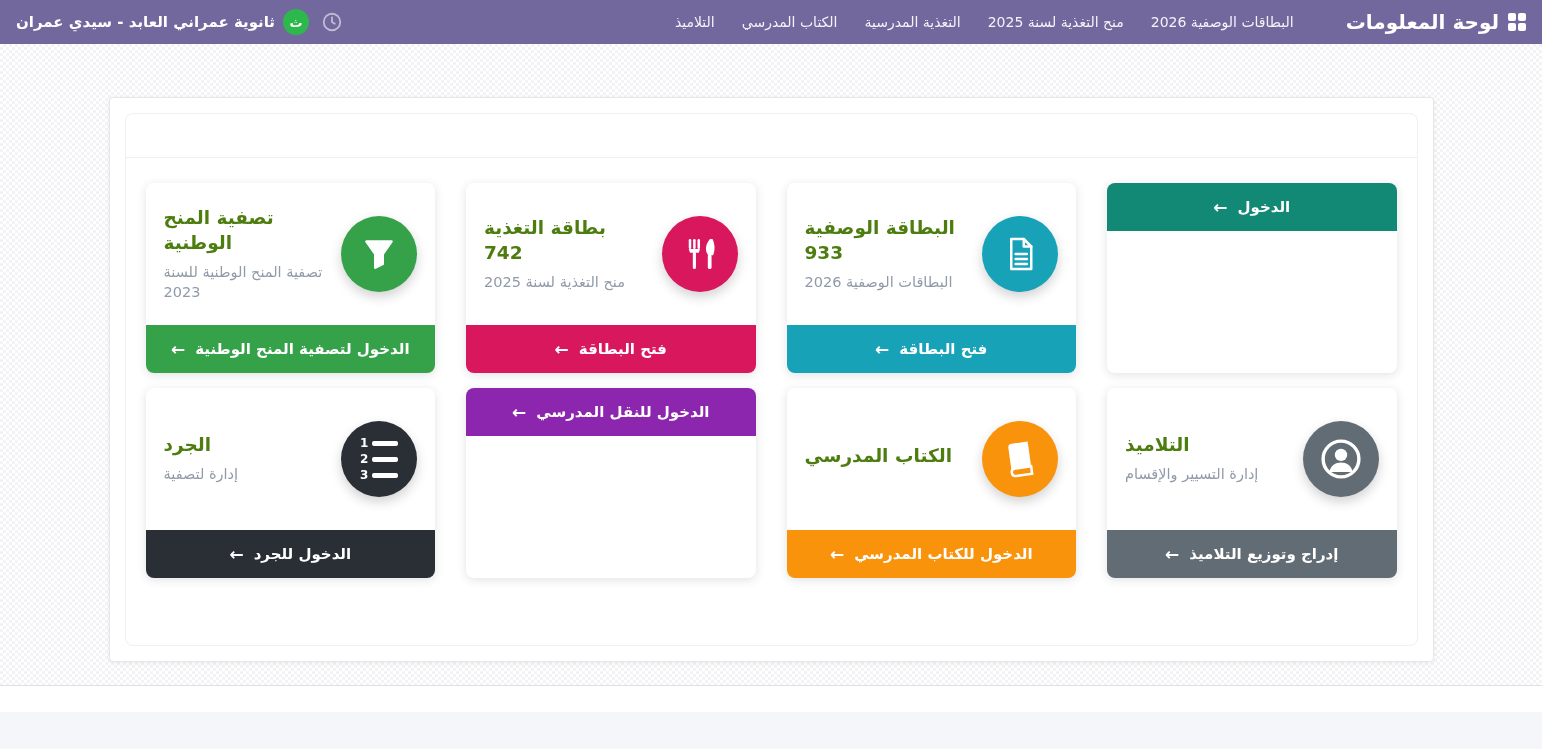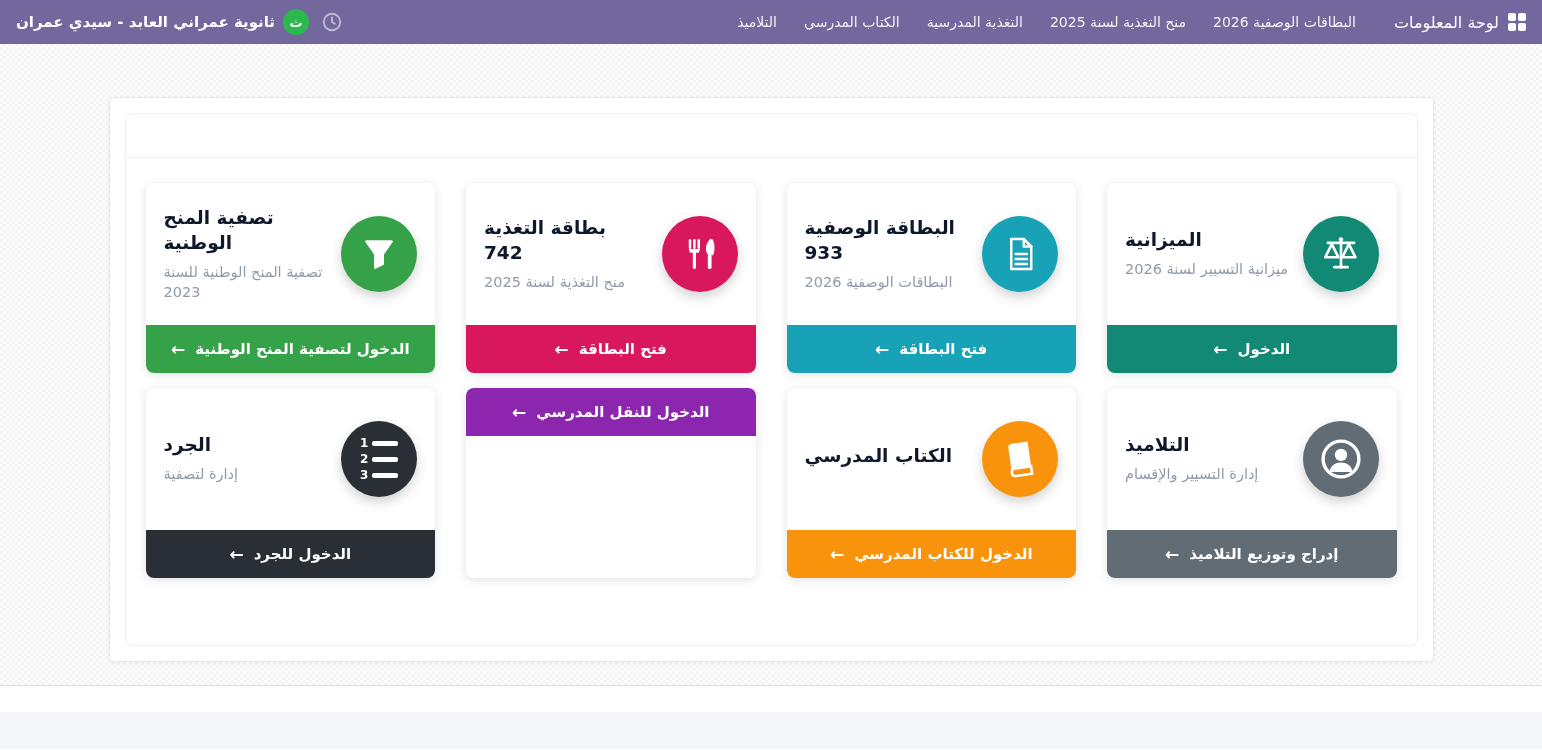--- a/index.html
+++ b/index.html
@@ -10,21 +10,21 @@
     background:#fff;
   }
   
   .navbar {
     height:44px; display:flex; align-items:center;
     padding:0 16px; color:#fff;
   }
   .brand { display:flex; align-items:center; gap:9px; cursor:pointer; }
   .grid-icon { display:grid; grid-template-columns:8px 8px; grid-template-rows:8px 8px; gap:2px; }
   .grid-icon i { background:#fff; border-radius:2px; }
-  .brand-label { font-size:16px; font-weight:normal; letter-spacing:.2px; }
+  .brand-label { font-size:20px; font-weight:bold; letter-spacing:.2px;margin-left:14px; }
   .nav-links { display:flex; align-items:center; gap:27px; margin-right:38px; }
   .nav-link { font-size:14px; color:rgba(255,255,255,.92); cursor:pointer; white-space:nowrap; }
   .nav-left { margin-right:auto; display:flex; align-items:center; gap:12px; }
   .clock-icon { width:22px; height:22px; opacity:.55; }
   .school { display:flex; align-items:center; gap:8px; cursor:pointer; }
   .school-badge {
     width:26px; height:26px; border-radius:50%;
     display:flex; align-items:center; justify-content:center;
     font-size:13px; font-weight:bold; color:#fff;
   }
@@ -54,21 +54,21 @@
     box-shadow:0 2px 10px rgba(55,60,90,.15);
     display:flex; flex-direction:column;
   }
   .mini-body { flex:1; display:flex; align-items:center; padding:0 18px; gap:13px; }
   .icon-circle {
     width:76px; height:76px; border-radius:50%; flex-shrink:0;
     display:flex; align-items:center; justify-content:center; color:#fff;
     box-shadow:0 5px 12px rgba(0,0,0,.18);
   }
   .txt { flex:1; direction:rtl; text-align:left; }
-  .mini-title { font-size:18.5px; font-weight:bold; color:#0f172a; line-height:1.35; margin-bottom:6px; }
+  .mini-title { font-size:18.5px; font-weight:bold; color:#4d7c0f; line-height:1.35; margin-bottom:6px; }
   .mini-sub { font-size:14.5px; color:#909aa8; line-height:1.4; }
   .mini-footer {
     height:48px; display:flex; align-items:center; justify-content:center; gap:10px;
     color:#fff; font-weight:bold; font-size:15px; cursor:pointer; text-decoration:none;
   }
   .arr { font-size:17px; font-weight:bold; }
 
   
   .ol-icon { display:flex; flex-direction:column; gap:4px; direction:ltr; }
   .ol-row { display:flex; align-items:center; gap:4px; }
@@ -113,36 +113,20 @@
   </div>
 </nav>
 
 <div class="page">
   <div class="panel">
     <div class="inner-card">
       <div class="inner-card-header"></div>
       <div class="inner-card-body">
 
         <div class="mini-card">
-          <div class="mini-body">
-            <div class="icon-circle" style="background-color: rgb(17, 137, 116); color: rgb(255, 255, 255);">
-              <svg width="42" height="42" viewBox="0 0 64 64" fill="none" stroke="#fff" stroke-width="4" stroke-linejoin="round" stroke-linecap="round">
-                <circle cx="32" cy="10" r="3.5" fill="#fff" stroke="none"></circle>
-                <path d="M12 15 H52"></path>
-                  <path d="M32 13 V52"></path>
-                  <path d="M22 52 H42"></path>
-                <path d="M12 17 L22 37 H2 Z" transform="translate(6 0)"></path>
-                <path d="M46 17 L56 37 H36 Z" transform="translate(-2 0)"></path>
-              </svg>
-            </div>
-            <div class="txt">
-              <div class="mini-title">الميزانية</div>
-              <div class="mini-sub">ميزانية التسيير لسنة 2026</div>
-            </div>
-          </div>
           <a class="mini-footer" style="background-color: rgb(17, 137, 116);">
             <span>الدخول</span>
             <span class="arr">←</span>
           </a>
         </div>
 
         <div class="mini-card">
           <div class="mini-body">
             <div class="icon-circle" style="background-color: rgb(23, 162, 184); color: rgb(255, 255, 255);">
               <svg width="40" height="40" viewBox="0 0 64 64" fill="none" stroke="#fff" stroke-width="4" stroke-linejoin="round" stroke-linecap="round">

